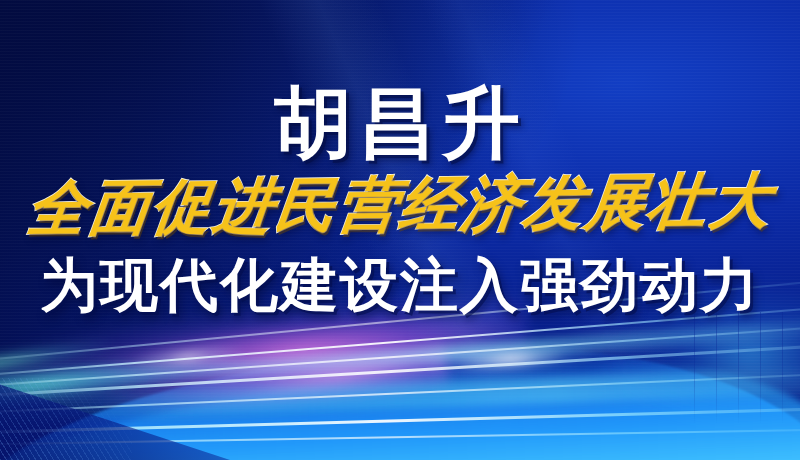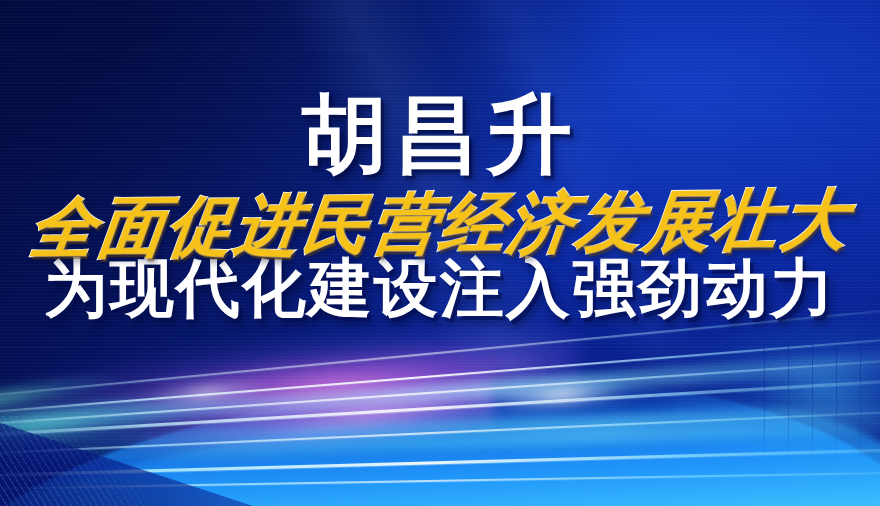--- a/index.html
+++ b/index.html
@@ -196,22 +196,22 @@
     transform:skewX(-7deg) rotate(-0.6deg);
     -webkit-text-stroke:1.6px #fffbe8;
     paint-order:stroke fill;
     text-shadow:
       2px 3px 0 rgba(110,70,0,.45),
       3px 5px 7px rgba(2,8,52,.45);
     white-space:nowrap;
   }
 
   .line-slogan{
-    margin-top:5px;
-    font-family:Liberation Mono, monospace;
+    margin-top:22px;
+    font-family:Liberation Sans, sans-serif;
     font-weight:700;
     font-size:58px;
     line-height:1;
     letter-spacing:2px;
     color:#ffffff;
     text-shadow:
       3px 3px 0 rgba(3,14,78,.6),
       4px 6px 8px rgba(2,8,52,.5);
     white-space:nowrap;
   }

